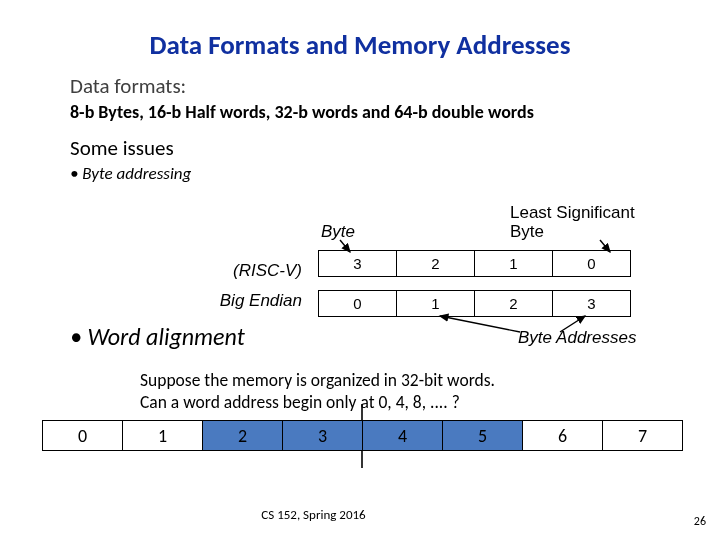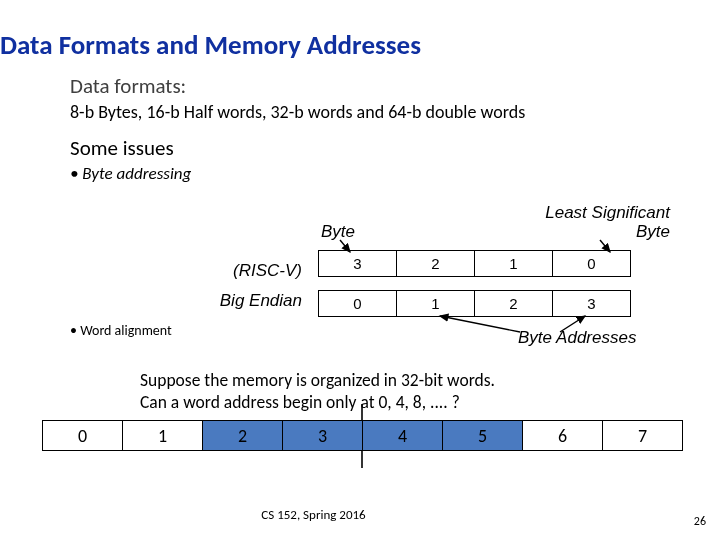--- a/index.html
+++ b/index.html
@@ -8,33 +8,35 @@
     height: 540px;
     background: #fff;
     font-family: Calibri, Arial, sans-serif;
     position: relative;
     overflow: hidden;
   }
   .title {
     color: #1030a0;
     font-size: 27px;
     font-weight: 700;
+    text-align: center;
     padding-top: 28px;
     padding-bottom: 12px;
   }
   .body-line {
     color: #404040;
     font-size: 21px;
     padding-left: 70px;
   }
   .sub-line {
     color: #000;
     font-size: 18px;
     padding-left: 70px;
     padding-top: 2px;
+    font-weight: bold;
   }
   .some-issues {
     font-size: 21px;
     padding-left: 70px;
     padding-top: 12px;
   }
   .bullet {
     font-size: 17px;
     font-style: italic;
     padding-left: 70px;
@@ -53,23 +55,22 @@
     width: 160px;
     text-align: center;
     font-size: 17px;
     font-style: italic;
     line-height: 1.1;
   }
   .lsb {
     position: absolute;
     left: 510px;
     width: 160px;
-    text-align: right;
-    font-size: 17px;
-    font-style: italic;
+    text-align: left;
+    font-size: 17px;
     line-height: 1.1;
   }
   .endian-label {
     position: absolute;
     font-family: Arial, Helvetica, sans-serif;
     font-size: 17px;
     font-style: italic;
     text-align: right;
     width: 140px;
     line-height: 1.05;
@@ -88,21 +89,22 @@
     width: 78px;
     height: 26px;
     text-align: center;
     font-family: Arial, Helvetica, sans-serif;
     font-size: 15px;
   }
   .word-align {
     position: absolute;
     top: 322px;
     left: 70px;
-    font-size: 14px;
+    font-size: 24px;
+    font-style: italic;
   }
   .byte-addresses {
     position: absolute;
     top: 328px;
     left: 518px;
     font-family: Arial, Helvetica, sans-serif;
     font-size: 17px;
     font-style: italic;
   }
   .suppose {

